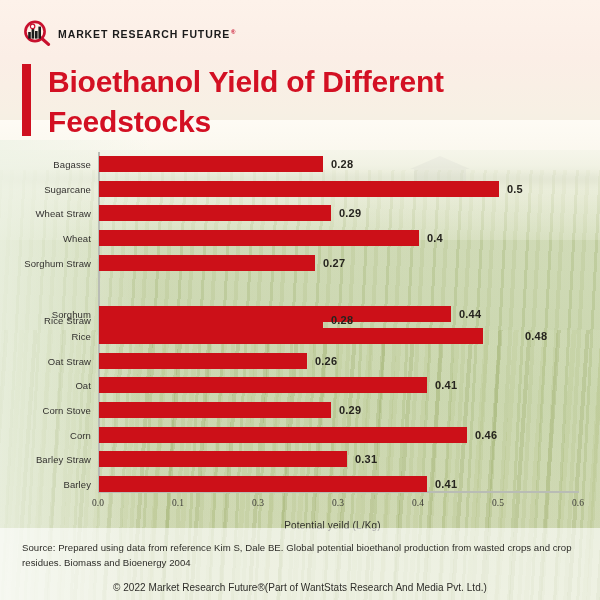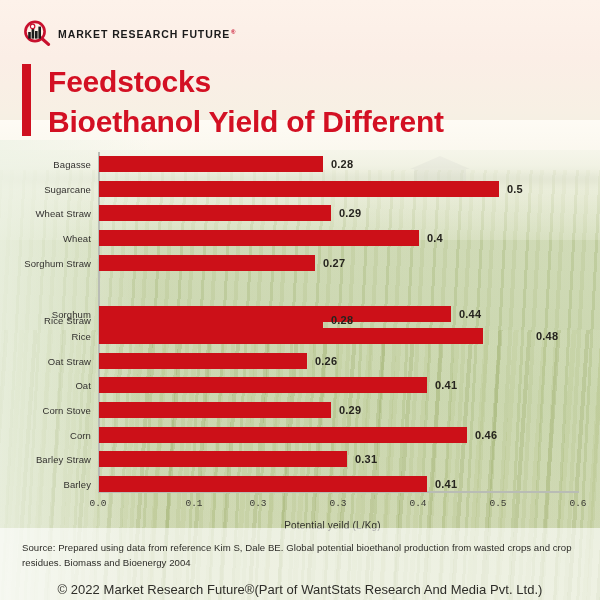--- a/index.html
+++ b/index.html
@@ -242,21 +242,21 @@
     font-weight: bold;
     color: #26241f;
     white-space: nowrap;
     letter-spacing: 0.2px;
   }
 
   .xtick {
     position: absolute;
     top: 352px;
     transform: translateX(-50%);
-    font-family: Liberation Mono, monospace;
+    font-family: Liberation Serif, serif;
     font-size: 9.5px;
     color: #3a3935;
     white-space: nowrap;
   }
   .xaxis-title {
     position: absolute;
     left: 92px;
     width: 481px;
     top: 374px;
     text-align: center;
@@ -284,21 +284,21 @@
     line-height: 1.58;
     color: #2e2d29;
     letter-spacing: 0.05px;
   }
   .copyright {
     position: absolute;
     left: 0; right: 0;
     top: 54px;
     text-align: center;
     font-family: "Liberation Sans", sans-serif;
-    font-size: 13px;
+    font-size: 10px;
     color: #2e2d29;
     letter-spacing: 0.05px;
   }
 </style>
 </head>
 <body>
 
 <div id="poster">
 
   <div class="bg-root">
@@ -326,22 +326,22 @@
         <rect x="16.4" y="6.6" width="2.6" height="12.0" fill="#1b1b1b"></rect>
         <circle cx="10.6" cy="6.4" r="2.2" fill="#ffffff" stroke="#c8102e" stroke-width="1.2"></circle>
       </svg>
     </span>
     <span class="logo-text"><span>MARKET RESEARCH FUTURE</span><span class="logo-reg">®</span></span>
   </div>
 
   <div class="title-wrap">
     <div class="title-bar"></div>
     <div class="title-text">
+      <div>Bioethanol Yield of Different</div>
       <div>Feedstocks</div>
-      <div>Bioethanol Yield of Different</div>
     </div>
   </div>
 
   <div class="chart">
     <div class="axis-y"></div>
     <div class="axis-x"></div>
     <div class="plot" id="plot">
         <div class="row" style="top: 0px; height: 24.5714px;">
           <div class="cat-label">Bagasse</div>
           <div class="bar" style="width: 224px; background: rgb(204, 16, 24);"></div>
@@ -373,21 +373,21 @@
           <div class="val-label" style="left: 361px;">0.44</div>
         </div>
         <div class="row" style="top: 147.429px; height: 24.5714px; margin-top: 8px;">
           <div class="cat-label">Rice Straw</div>
           <div class="bar" style="width: 224px; background: rgb(204, 16, 24);"></div>
           <div class="val-label" style="left: 233px;">0.28</div>
         </div>
         <div class="row" style="top: 172px; height: 24.5714px;">
           <div class="cat-label">Rice</div>
           <div class="bar" style="width: 384px; background: rgb(204, 16, 24);"></div>
-          <div class="val-label" style="left: 406px; padding-left: 32px;">0.48</div>
+          <div class="val-label" style="left: 395px; padding-left: 32px;">0.48</div>
         </div>
         <div class="row" style="top: 196.571px; height: 24.5714px;">
           <div class="cat-label">Oat Straw</div>
           <div class="bar" style="width: 208px; background: rgb(204, 16, 24);"></div>
           <div class="val-label" style="left: 217px;">0.26</div>
         </div>
         <div class="row" style="top: 221.143px; height: 24.5714px; padding-left: 28px;">
           <div class="cat-label">Oat</div>
           <div class="bar" style="width: 328px; background: rgb(204, 16, 24);"></div>
           <div class="val-label" style="left: 337px;">0.41</div>
@@ -408,21 +408,21 @@
           <div class="val-label" style="left: 257px;">0.31</div>
         </div>
         <div class="row" style="top: 319.429px; height: 24.5714px;">
           <div class="cat-label">Barley</div>
           <div class="bar" style="width: 328px; background: rgb(204, 16, 24);"></div>
           <div class="val-label" style="left: 337px;">0.41</div>
         </div>
       </div>
     <div id="xticks">
         <div class="xtick" style="left: 98px;">0.0</div>
-        <div class="xtick" style="left: 178px; margin-left: 16px;">0.1</div>
+        <div class="xtick" style="left: 178px;">0.1</div>
         <div class="xtick" style="left: 258px;">0.3</div>
         <div class="xtick" style="left: 338px;">0.3</div>
         <div class="xtick" style="left: 418px;">0.4</div>
         <div class="xtick" style="left: 498px;">0.5</div>
         <div class="xtick" style="left: 578px;">0.6</div>
       </div>
     <div class="xaxis-title">Potential yeild (L/Kg)</div>
   </div>
 
   <div class="footer">

